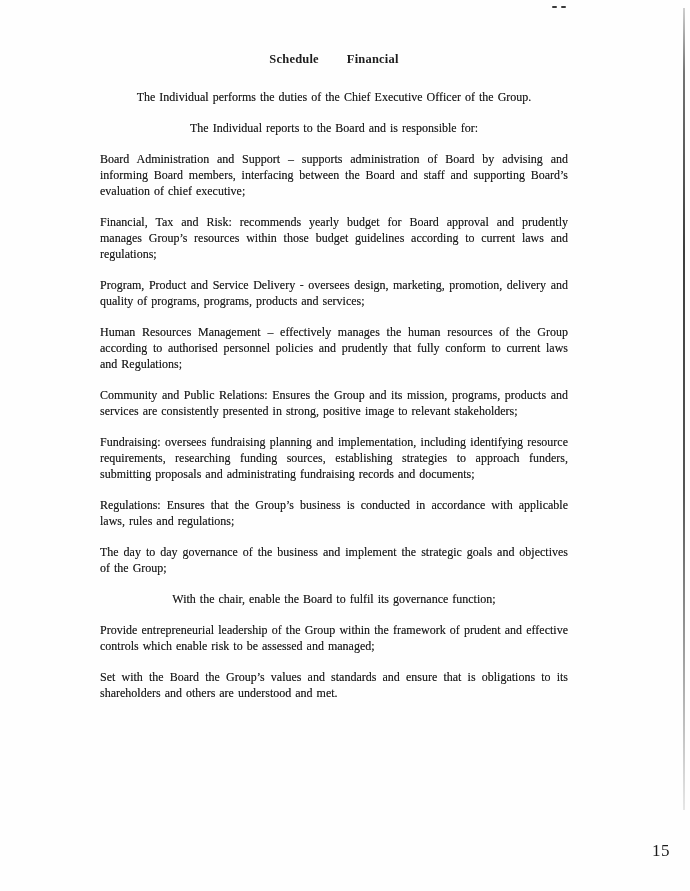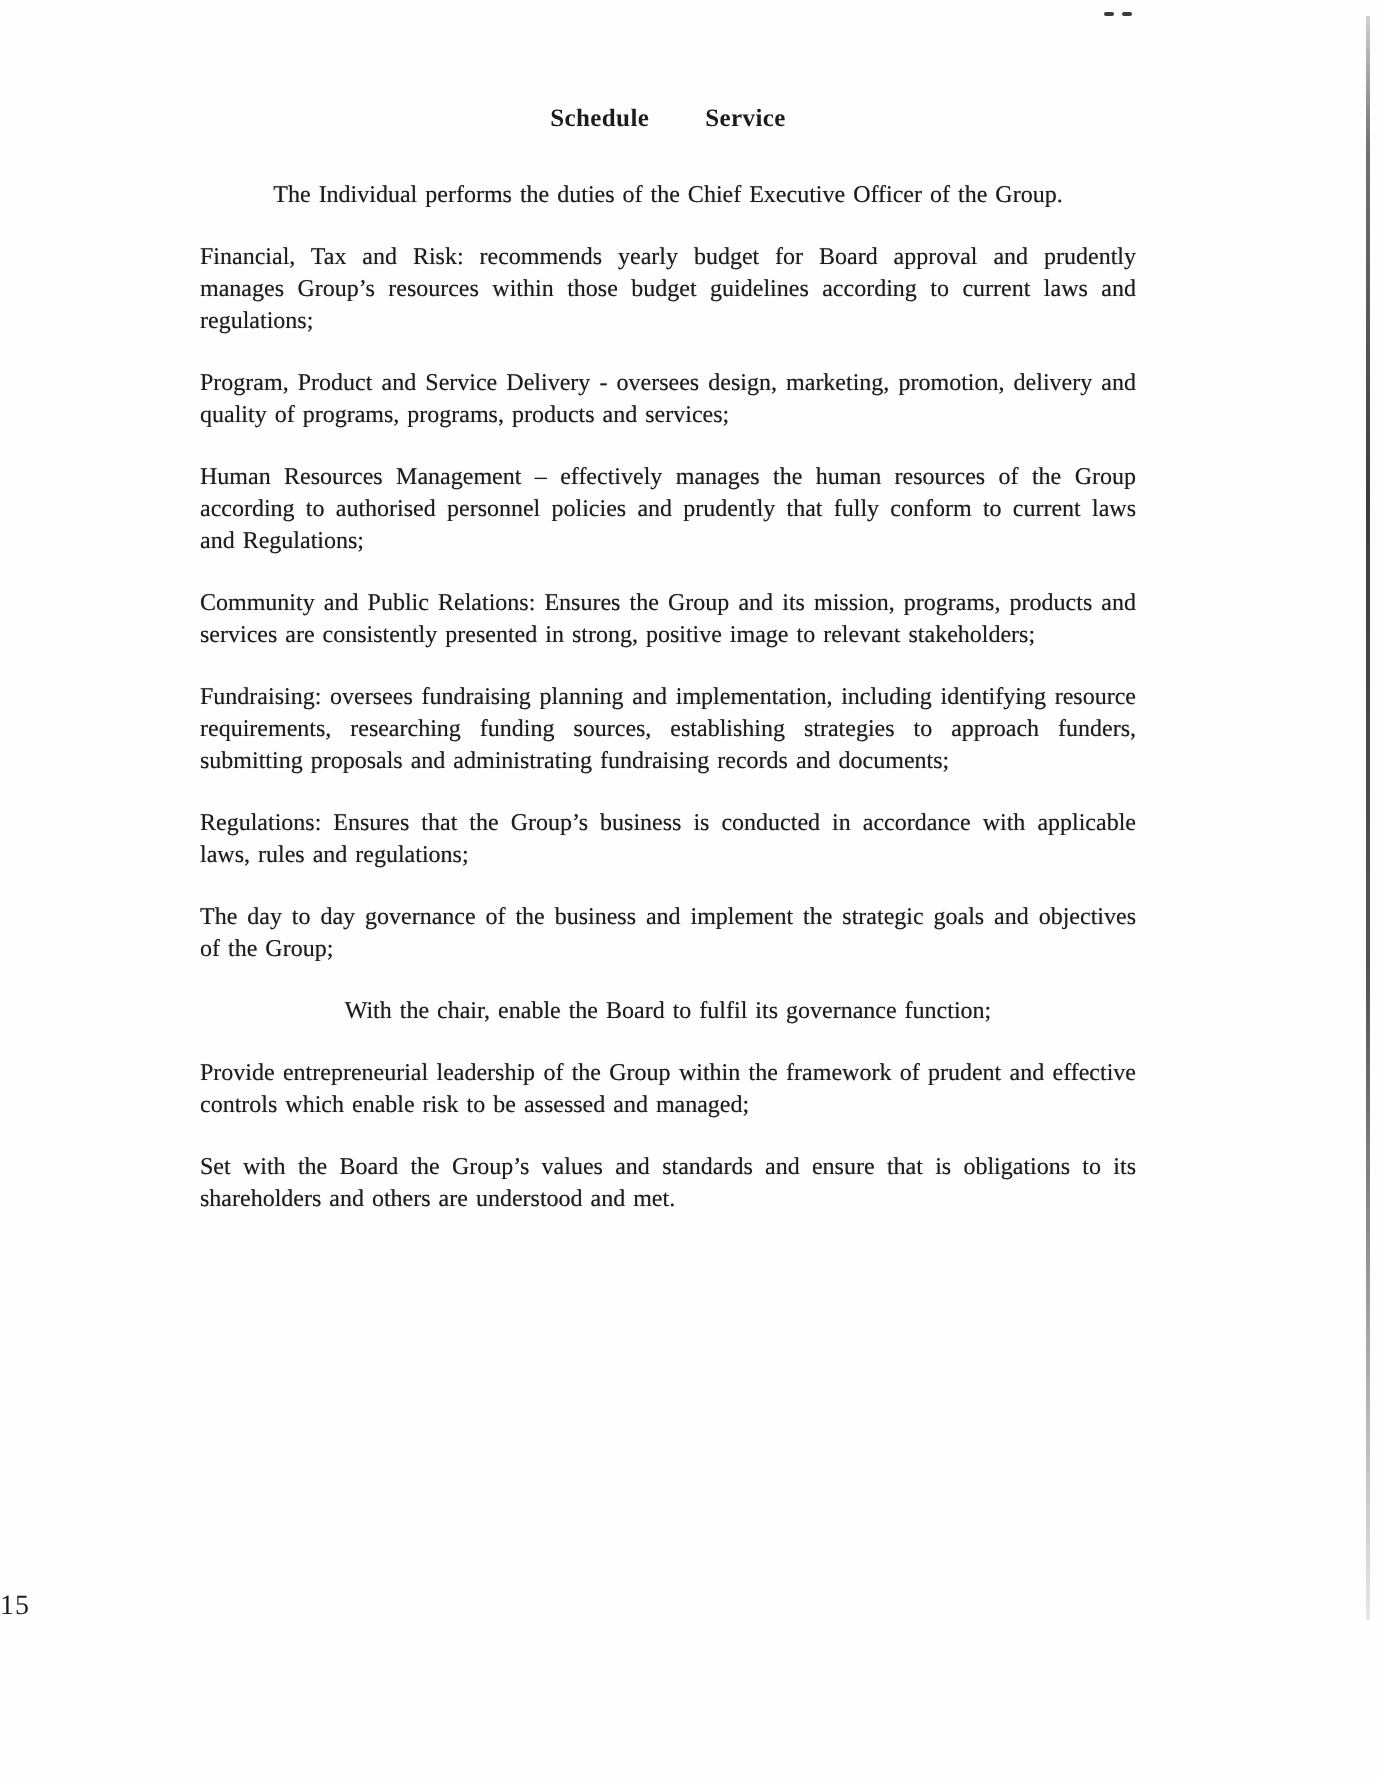--- a/index.html
+++ b/index.html
@@ -70,48 +70,50 @@
     margin: 0 0 15px 0;
     word-spacing: 1px;
     
     text-shadow: 0 0 0.4px rgba(30,30,30,0.55);
   }
   .para.no-justify {
     text-align: center;
   }
   .page-number {
     position: absolute;
-    top: 796px;
+    top: 841px;
     left: 0;
     width: 670px;
-    text-align: left;
-    font-size: 14px;
+    text-align: right;
+    font-size: 17px;
     letter-spacing: 0.5px;
   }
 </style>
 </head>
 <body>
 
 <div class="page">
 
   <div class="corner-marks">
     <span></span>
     <span></span>
   </div>
 
   <div class="scan-line"></div>
 
   <div class="content">
 
     <div class="title">
       <span>Schedule</span>
-      <span>Service</span>
+      <span>Financial</span>
     </div>
 
     <p class="para no-justify">The Individual performs the duties of the Chief Executive Officer of the Group.</p>
+    <p class="para no-justify">The Individual reports to the Board and is responsible for:</p>
+    <p class="para">Board Administration and Support – supports administration of Board by advising and informing Board members, interfacing between the Board and staff and supporting Board’s evaluation of chief executive;</p>
     <p class="para">Financial, Tax and Risk: recommends yearly budget for Board approval and prudently manages Group’s resources within those budget guidelines according to current laws and regulations;</p>
     <p class="para">Program, Product and Service Delivery - oversees design, marketing, promotion, delivery and quality of programs, programs, products and services;</p>
     <p class="para">Human Resources Management – effectively manages the human resources of the Group according to authorised personnel policies and prudently that fully conform to current laws and Regulations;</p>
     <p class="para">Community and Public Relations: Ensures the Group and its mission, programs, products and services are consistently presented in strong, positive image to relevant stakeholders;</p>
     <p class="para">Fundraising: oversees fundraising planning and implementation, including identifying resource requirements, researching funding sources, establishing strategies to approach funders, submitting proposals and administrating fundraising records and documents;</p>
     <p class="para">Regulations: Ensures that the Group’s business is conducted in accordance with applicable laws, rules and regulations;</p>
     <p class="para">The day to day governance of the business and implement the strategic goals and objectives of the Group;</p>
     <p class="para no-justify">With the chair, enable the Board to fulfil its governance function;</p>
     <p class="para">Provide entrepreneurial leadership of the Group within the framework of prudent and effective controls which enable risk to be assessed and managed;</p>
     <p class="para">Set with the Board the Group’s values and standards and ensure that is obligations to its shareholders and others are understood and met.</p>

